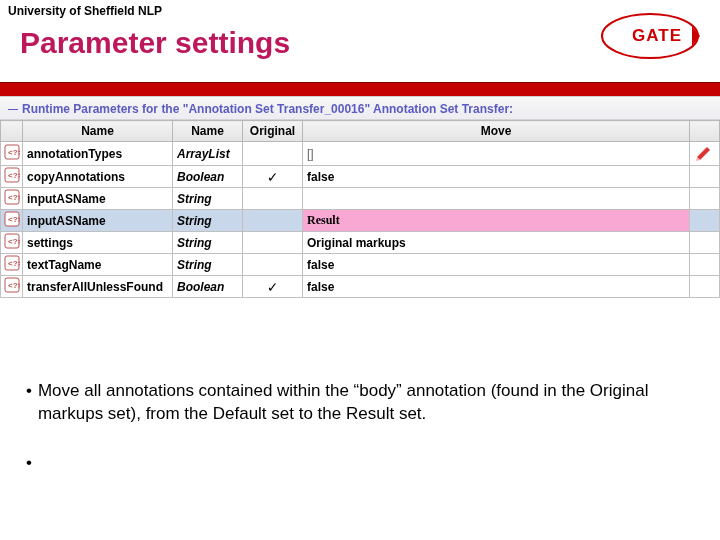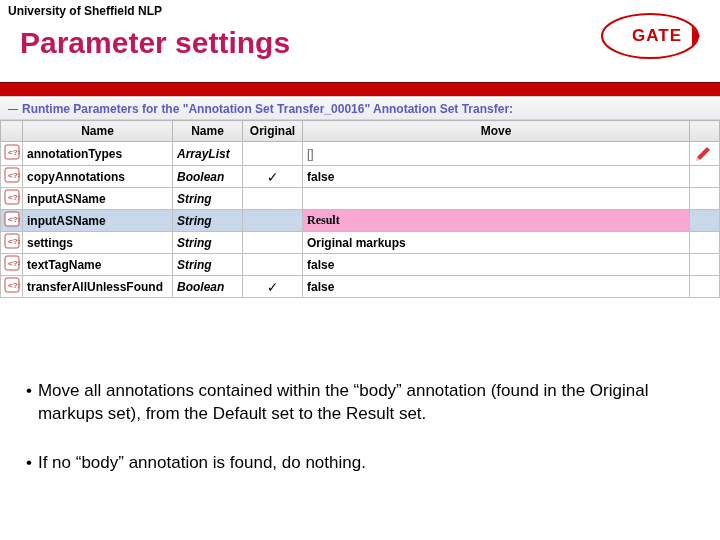--- a/index.html
+++ b/index.html
@@ -160,15 +160,14 @@
   </table>
 </div>
 
 <div class="note-area">
   <div class="note-item">
     <span class="dot">•</span>
     <span>Move all annotations contained within the “body” annotation (found in the Original markups set), from the Default set to the Result set.</span>
   </div>
   <div class="note-item">
     <span class="dot">•</span>
-    <span>If no “body” annotation is found, do nothing.</span>
   </div>
 </div>
 
 </body></html>

